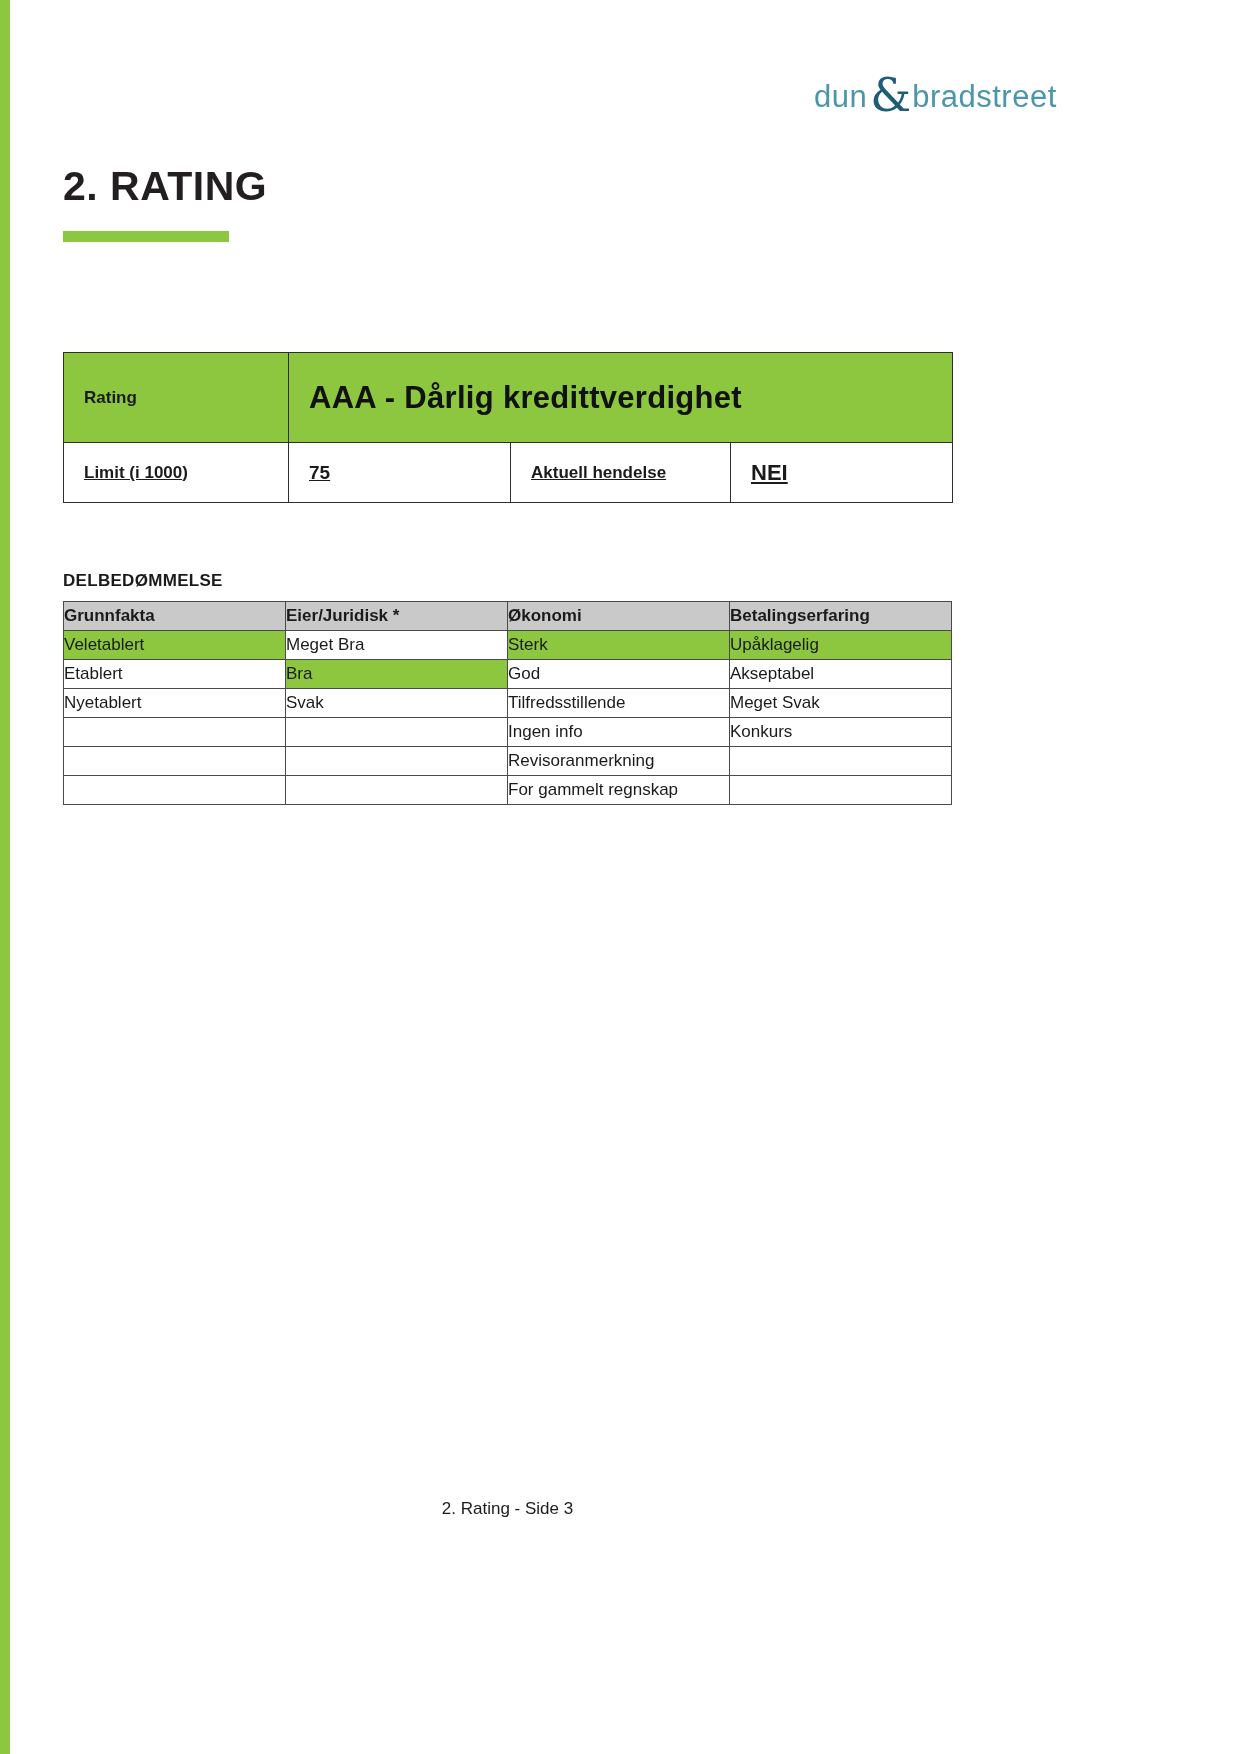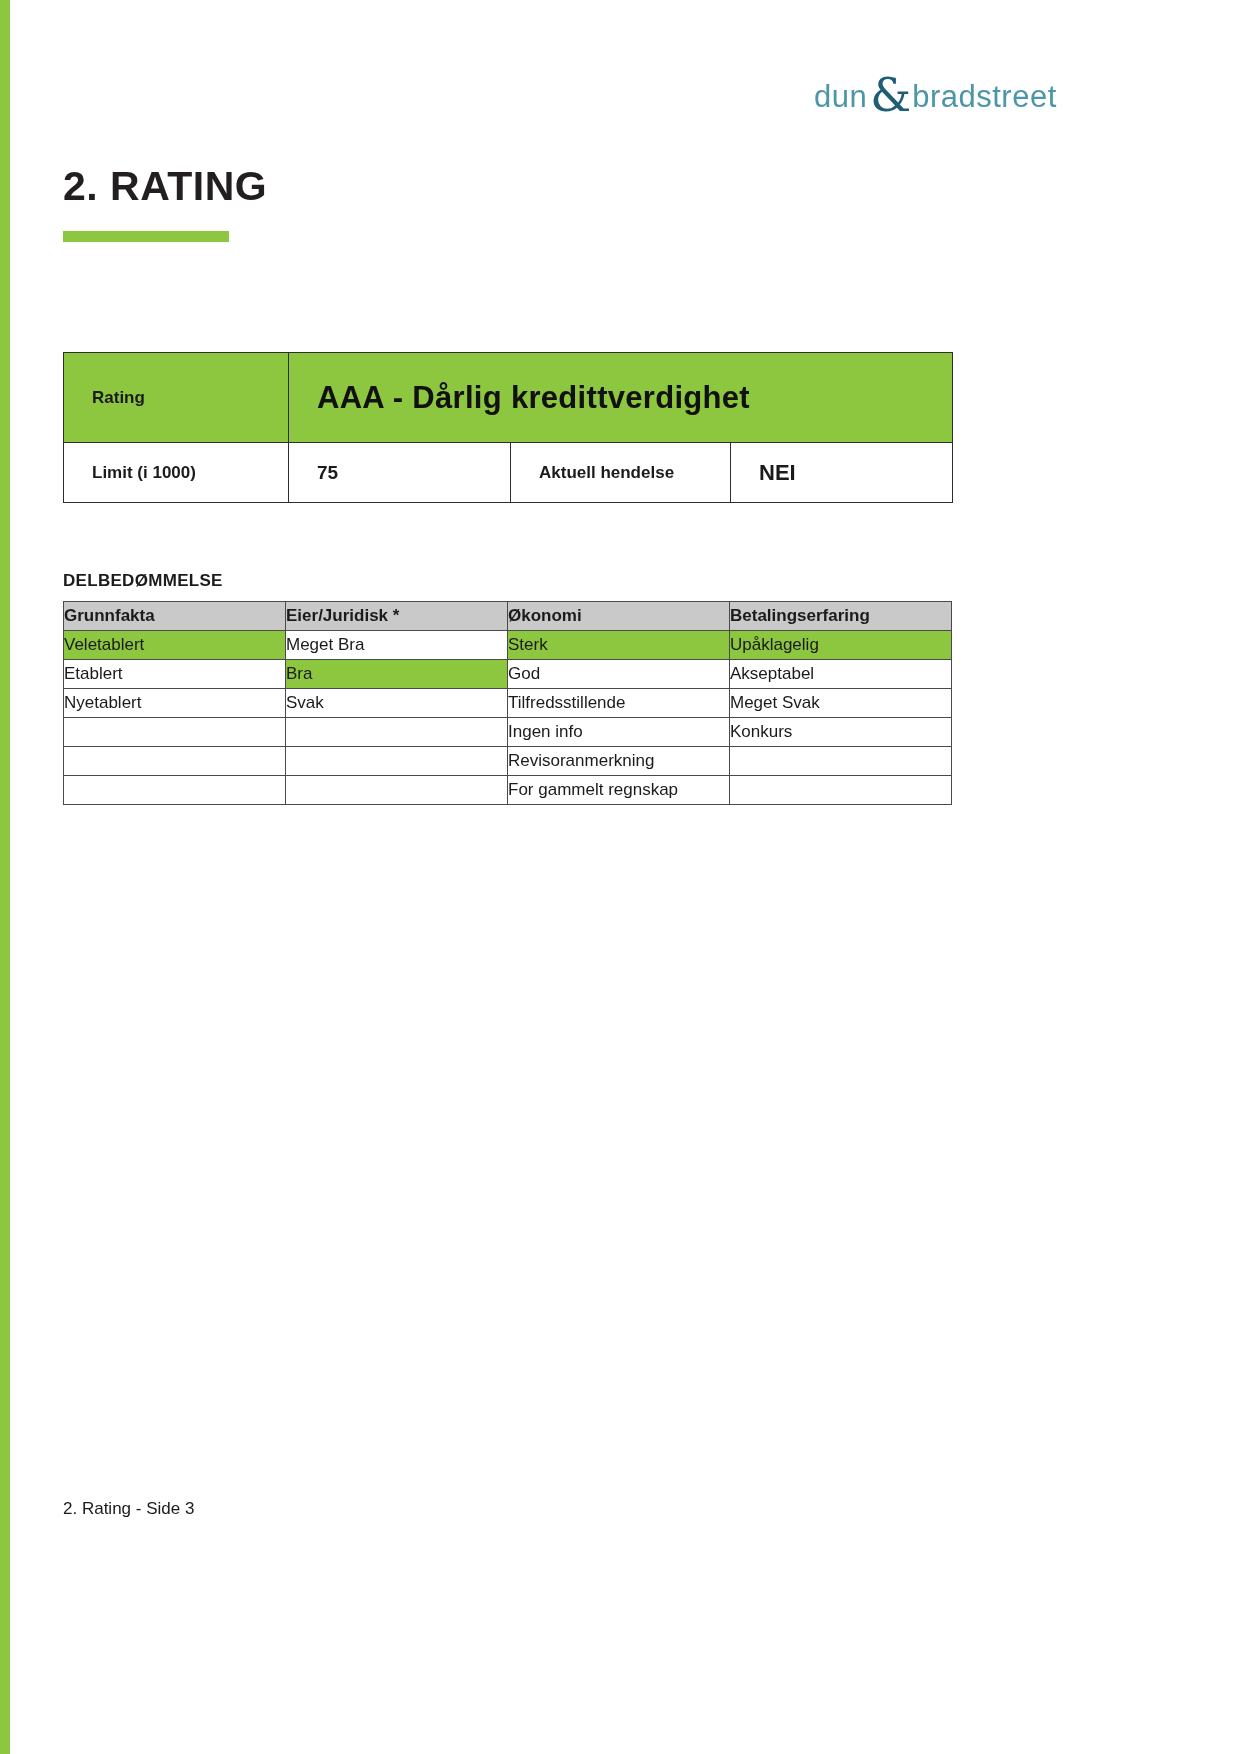--- a/index.html
+++ b/index.html
@@ -19,41 +19,41 @@
   .logo{position:absolute;top:68px;left:814px;display:flex;align-items:baseline;white-space:nowrap;}
   .logo-part{font-size:31px;color:#4c96a8;letter-spacing:0.5px;text-align:right;}
   .logo-amp{font-size:46px;line-height:1;color:#1f5d77;font-family:"DejaVu Serif",serif;margin:0 1px 0 3px;position:relative;top:4px;}
 
   .heading{position:absolute;left:63px;top:163px;margin:0;font-size:41px;font-weight:bold;letter-spacing:0.5px;color:#231f20;}
   .heading-bar{position:absolute;left:63px;top:231px;width:166px;height:11px;background:var(--green);}
 
   table{border-collapse:collapse;table-layout:fixed;}
 
   .rating-table{position:absolute;left:63px;top:352px;width:889px;}
-  .rating-table td{border:1px solid var(--border-dark);vertical-align:middle;padding:0 6px 0 28px;}
+  .rating-table td{border:1px solid var(--border-dark);vertical-align:middle;padding:0 6px 0 20px;}
   .row-main{height:90px;}
   .row-main td{background:var(--green);}
   .rating-label-cell{font-weight:bold;font-size:17px;}
   .rating-value-cell{font-weight:bold;font-size:31px;letter-spacing:0.3px;color:#111;}
-  .row-limit{height:60px;background:#ffffff;}
+  .row-limit{height:60px;background:#ffffff;text-decoration:underline;}
   .row-limit td{font-weight:bold;}
   .limit-label-cell,.event-label-cell{font-size:17px;}
   .limit-value-cell{font-size:19px;}
   .event-value-cell{font-size:22px;}
 
   .sub-title{position:absolute;left:63px;top:571px;font-size:17px;font-weight:bold;letter-spacing:0.3px;color:#1b1b1b;}
   .sub-table{position:absolute;left:63px;top:601px;width:889px;}
   .sub-table th,.sub-table td{
     border:1px solid var(--border-mid);height:29px;padding:1px 0;font-size:17px;
     text-align:left;vertical-align:middle;overflow:hidden;white-space:nowrap;
   }
   .sub-table th{background:var(--gray-head);font-weight:bold;}
   .sub-table td.hl{background:var(--green);font-weight:normal;}
 
-  .footer{position:absolute;left:63px;top:1499px;width:889px;text-align:left;font-size:17px;color:#1b1b1b;}
+  .footer{position:absolute;left:63px;top:1499px;width:889px;text-align:center;font-size:17px;color:#1b1b1b;}
 </style>
 </head>
 <body>
 
 <div class="page">
 
   <div class="left-stripe"></div>
 
   <div class="logo">
     <span class="logo-part">dun</span>

